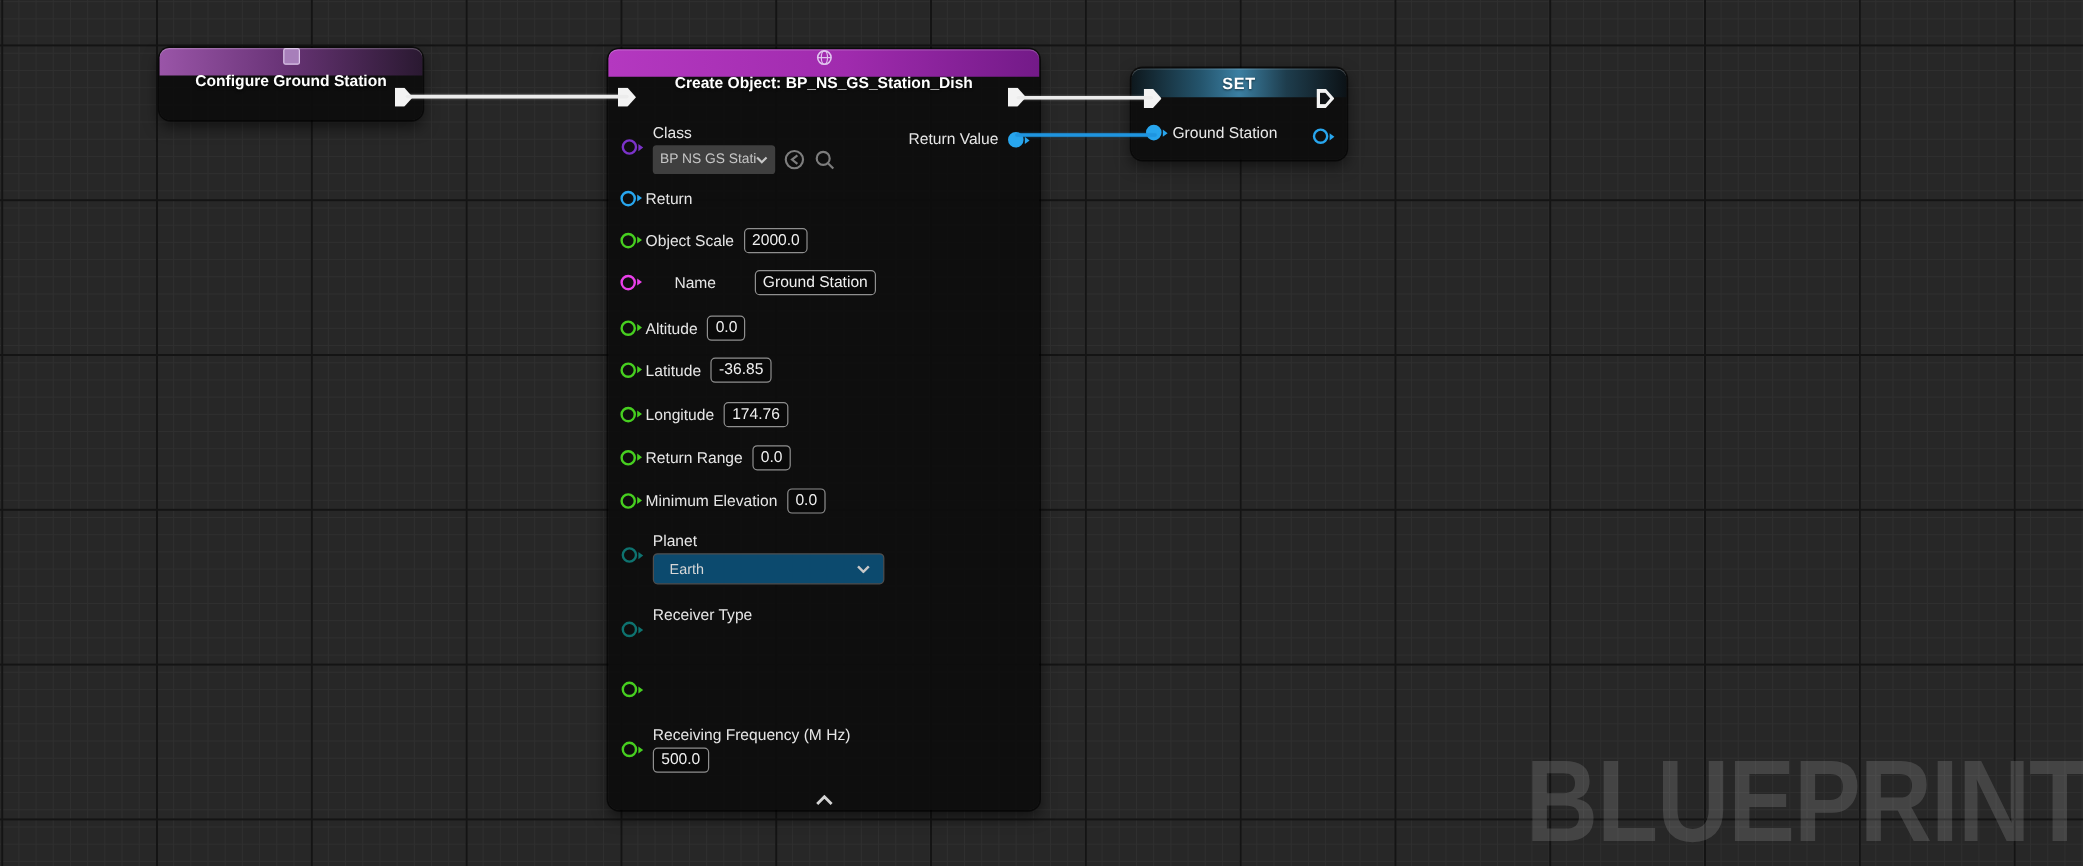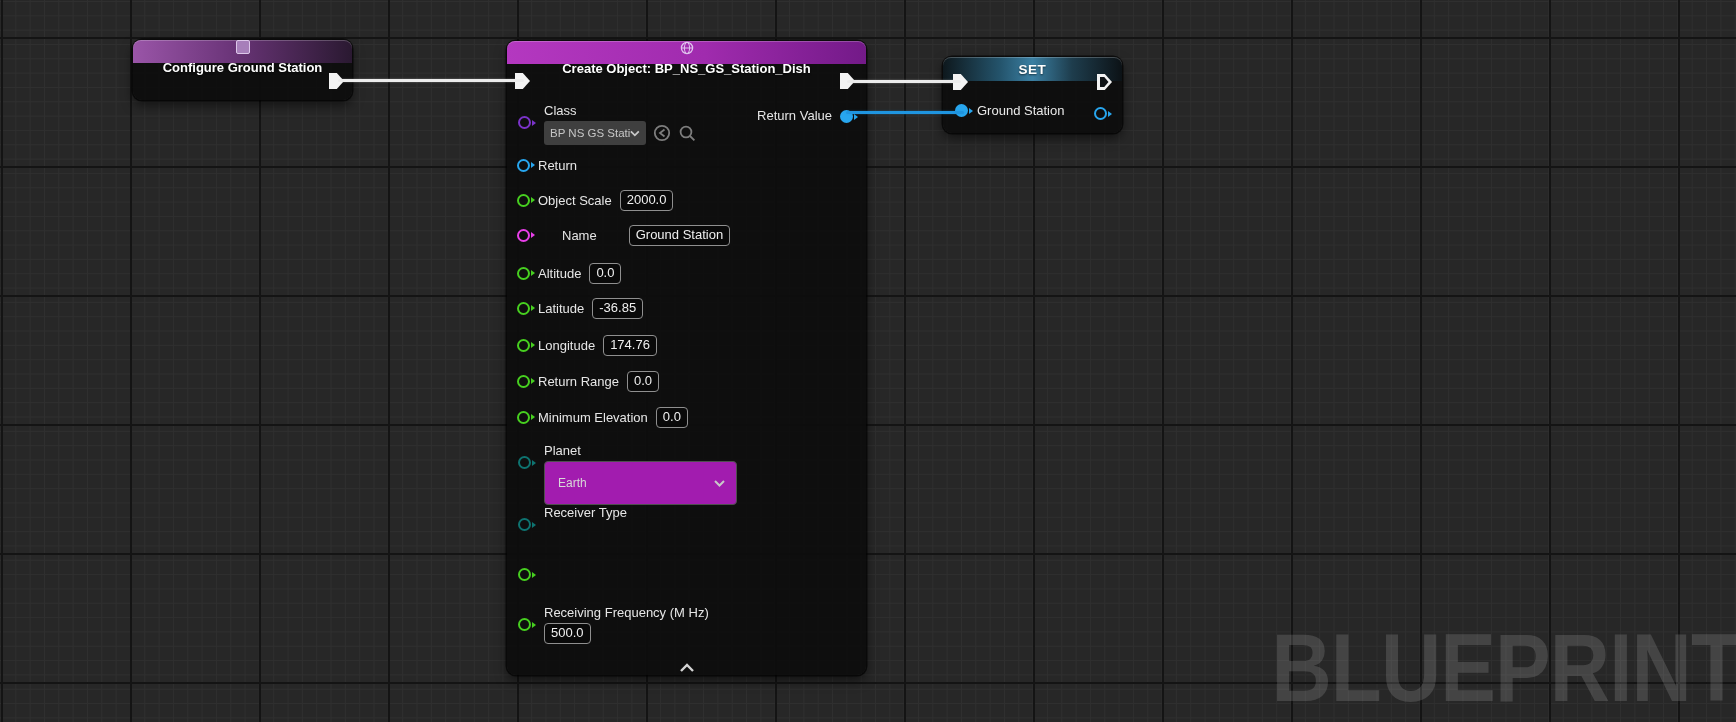--- a/index.html
+++ b/index.html
@@ -71,21 +71,21 @@
   .row .lbl { font-size:13px; color:#e6e6e6; white-space:nowrap; }
   .stackrow { position:absolute; left:11px; }
   .stackrow .pin { position:absolute; left:0; top:13px; }
   .stackrow .stack { margin-left:26px; display:flex; flex-direction:column; gap:3px; }
   .stackrow .lbl { font-size:13px; color:#e6e6e6; white-space:nowrap; }
 
   .valbox { display:inline-block; min-width:20px; padding:1px 6px 2px; border:1.3px solid #8f8f8f;
             border-radius:4px; background:rgba(0,0,0,0.35); color:#efefef; font-size:13px; line-height:16px;
             white-space:nowrap; }
 
-  .dropdown { width:193px; height:44px; border:1px solid #4f4f4f; border-radius:4px; background:#a21caf;
+  .dropdown { width:193px; height:26px; border:1px solid #4f4f4f; border-radius:4px; background:#0c4a6e;
               color:#d8d8d8; font-size:12px; display:flex; align-items:center; justify-content:space-between;
               padding:0 11px 0 13px; cursor:pointer; }
   .chev { width:11px; height:7px; }
   .chev polyline { fill:none; stroke:#c8c8c8; stroke-width:2; }
 
   .class-dd { width:102px; height:21px; background:#3f3f3f; border-radius:3px; color:#c6c6c6;
               font-size:11.5px; display:flex; align-items:center; justify-content:space-between;
               padding:12px 6px; white-space:nowrap; overflow:hidden; }
   .tool-icon { width:18px; height:18px; }
 

